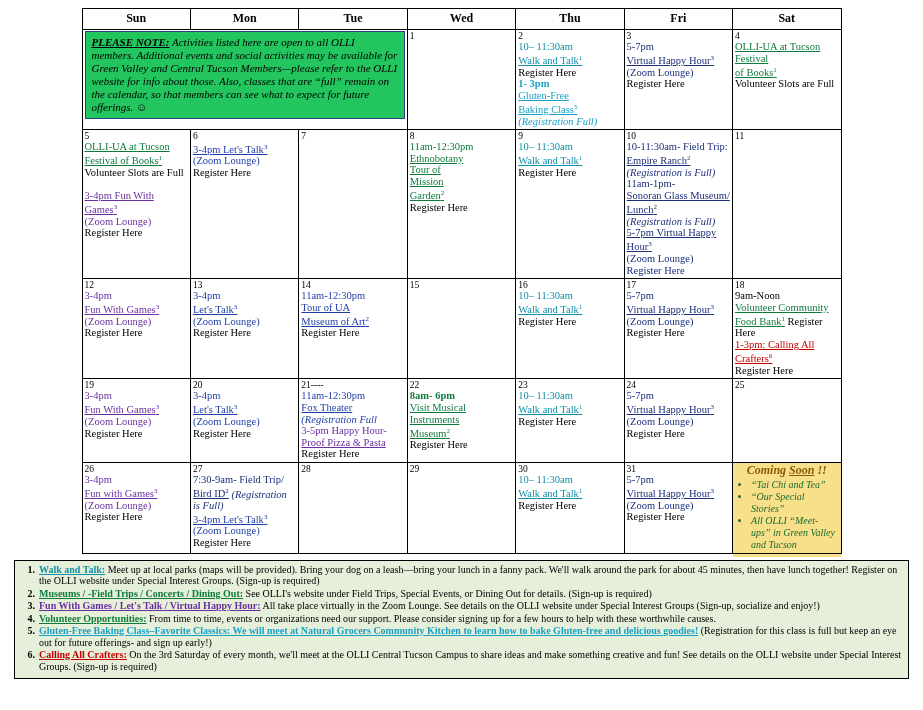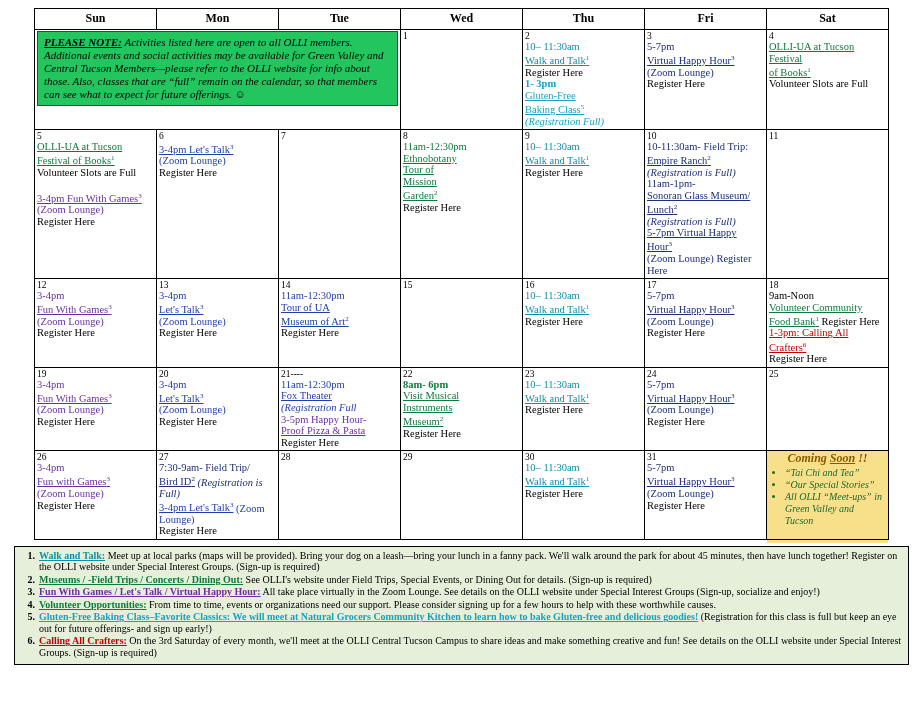--- a/index.html
+++ b/index.html
@@ -24,21 +24,21 @@
   .title-bar h1{
     margin:0;
     font-size:20px;
     font-weight:bold;
     color:#29356b;
     text-decoration:underline;
     font-family:"Liberation Serif", serif;
   }
 
   
-  table.cal{border-collapse:collapse;width:855px;margin:0 auto;table-layout:fixed;}
+  table.cal{border-collapse:collapse;width:760px;margin:0 auto;table-layout:fixed;}
   table.cal th{
     border:1px solid #000;
     font-size:12px;
     font-weight:bold;
     padding:2px 0 3px 0;
     background:#ffffff;
     font-family:"Liberation Serif", serif;
   }
   table.cal td{
     border:1px solid #000;

